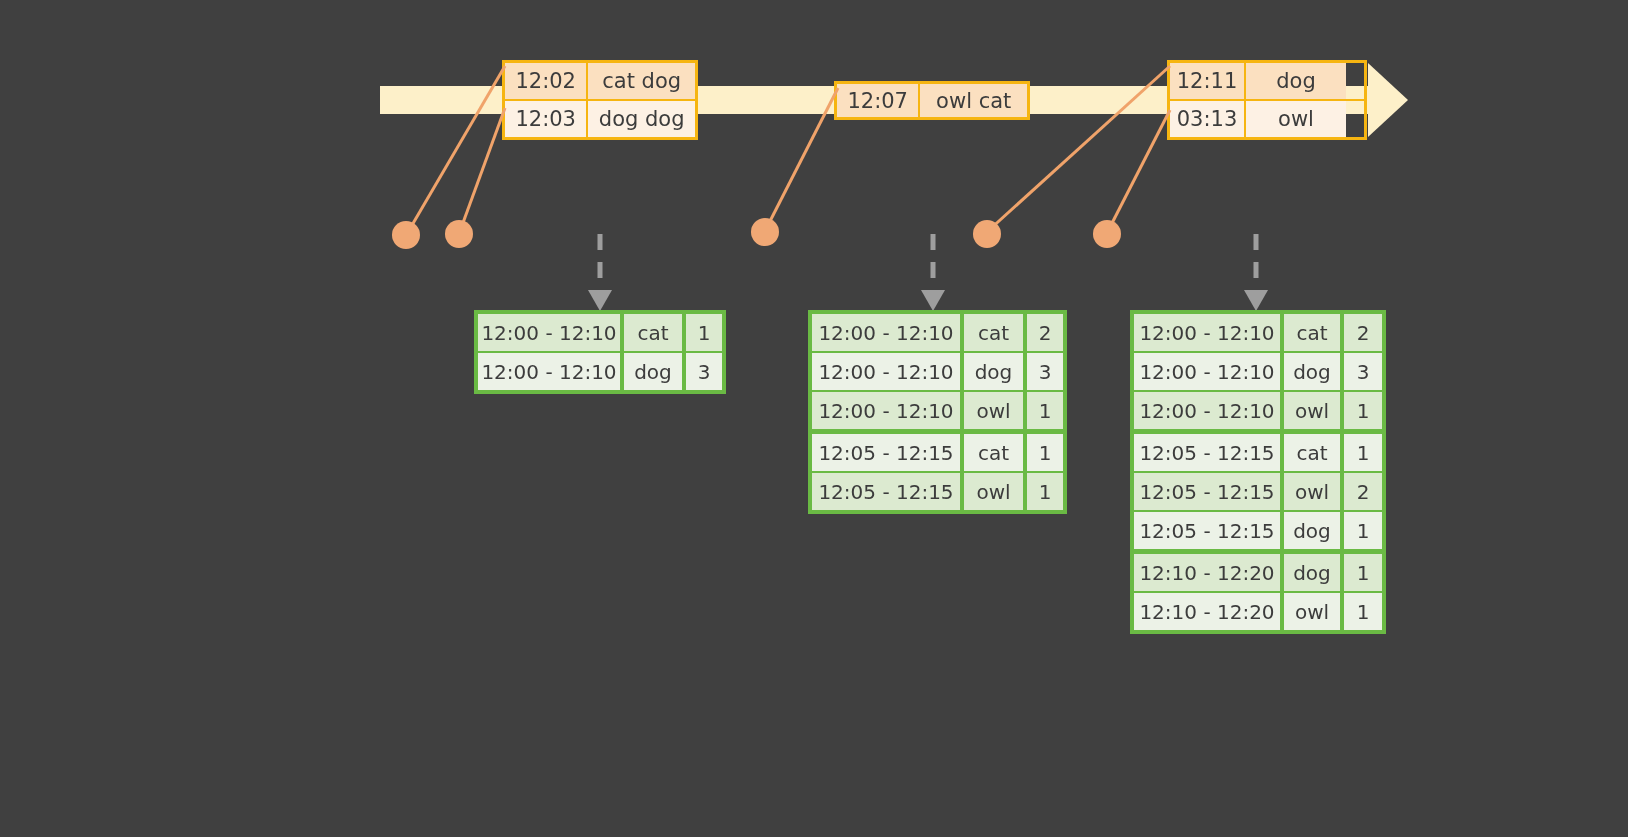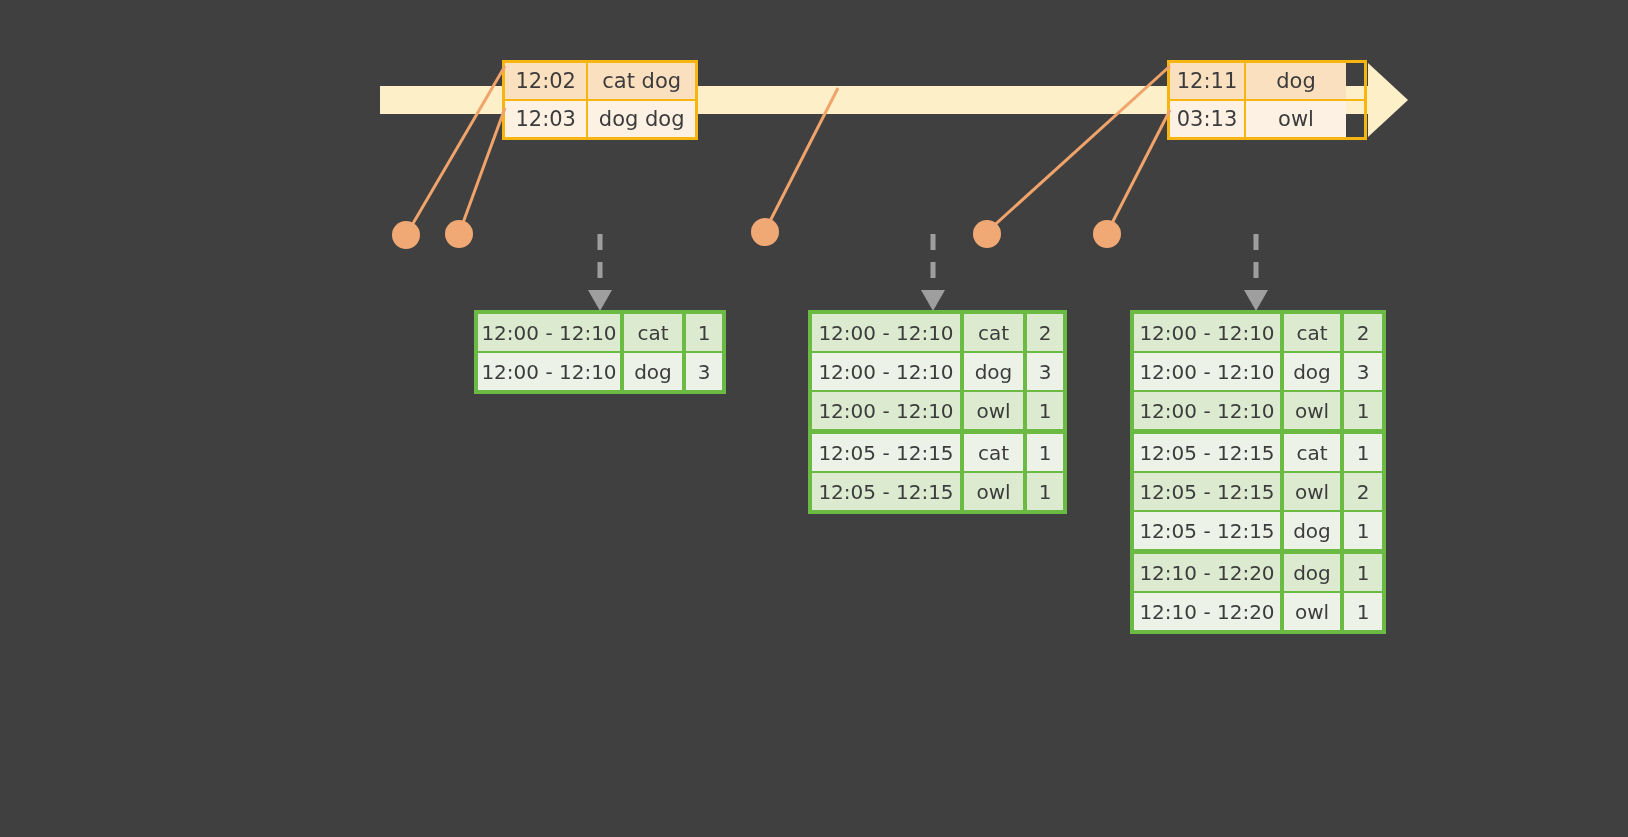--- a/index.html
+++ b/index.html
@@ -58,20 +58,26 @@
     <div class="ev-line">
       <div class="ev-col c-time shadeA">12:02</div>
       <div class="ev-col c-words shadeA">cat dog</div>
     </div>
     <div class="ev-line">
       <div class="ev-col c-time shadeB">12:03</div>
       <div class="ev-col c-words shadeB">dog dog</div>
     </div>
   </div>
 
+  <div class="ev-stack" style="left:834px;top:81px;width:196px;height:39px;">
+    <div class="ev-line">
+      <div class="ev-col c-time shadeA">12:07</div>
+      <div class="ev-col c-words shadeA">owl cat</div>
+    </div>
+  </div>
 
   <div class="ev-stack" style="left:1167px;top:60px;width:200px;height:80px;">
     <div class="ev-line">
       <div class="ev-col c-time shadeA" style="width:76px;">12:11</div>
       <div class="ev-col c-words shadeA" style="width:100px;">dog</div>
     </div>
     <div class="ev-line">
       <div class="ev-col c-time shadeB" style="width:76px;">03:13</div>
       <div class="ev-col c-words shadeB" style="width:100px;">owl</div>
     </div>

